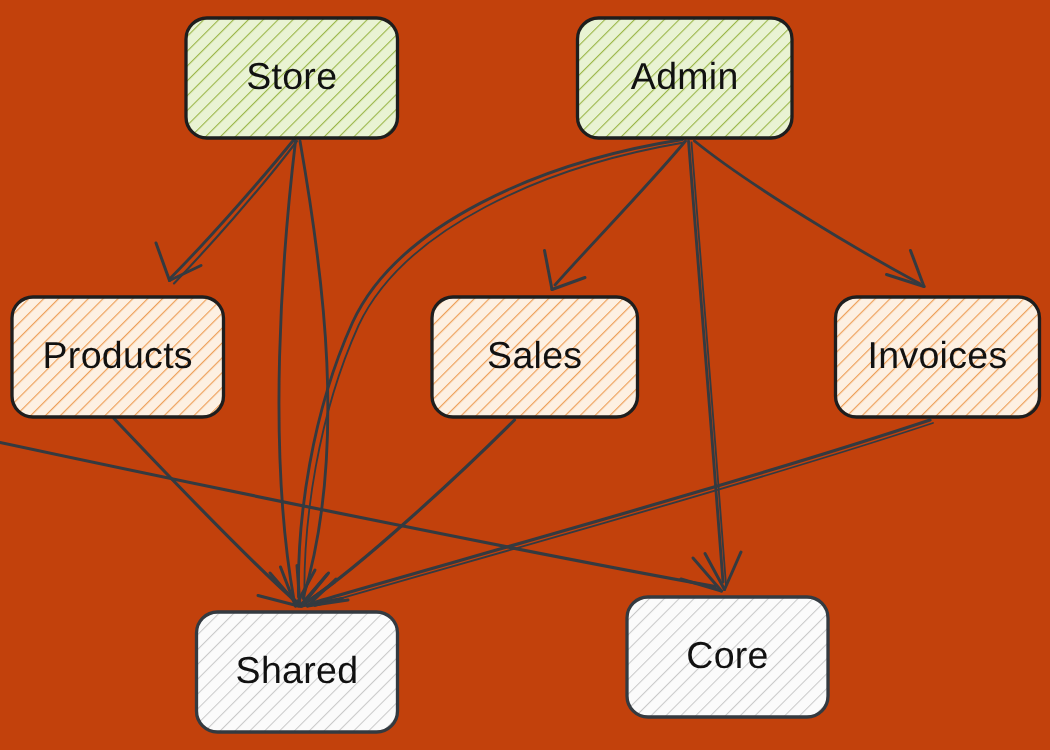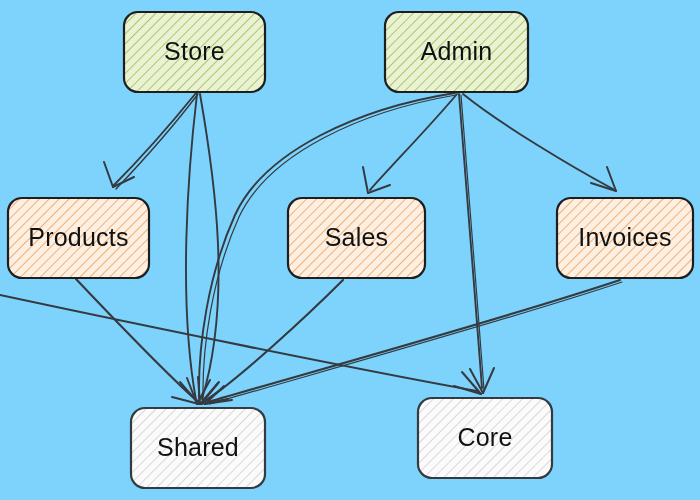--- a/index.html
+++ b/index.html
@@ -12,21 +12,21 @@
     width: 700px;
     height: 500px;
     font-family: "Liberation Sans", sans-serif;
     overflow: hidden;
     position: relative;
   }
   #diagram-root {
     position: relative;
     width: 700px;
     height: 500px;
-    background: #7dd3fc;
+    background: #c2410c;
   }
   svg#graph-canvas {
     position: absolute;
     top: 0;
     left: 0;
     width: 700px;
     height: 500px;
     display: block;
   }
   .node-label {

